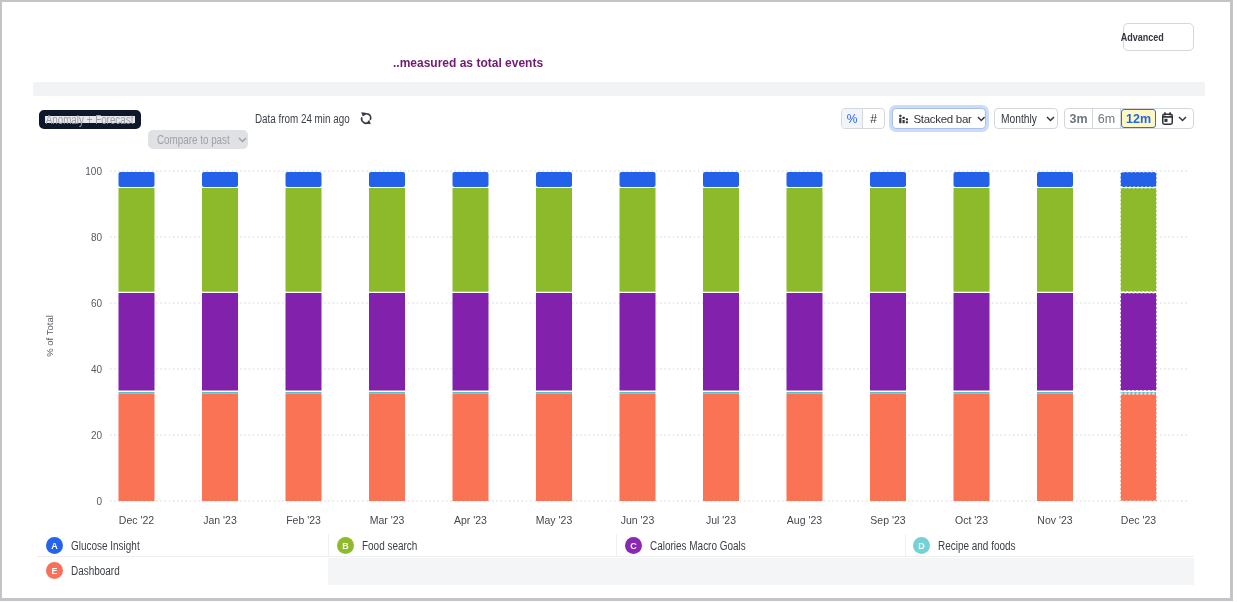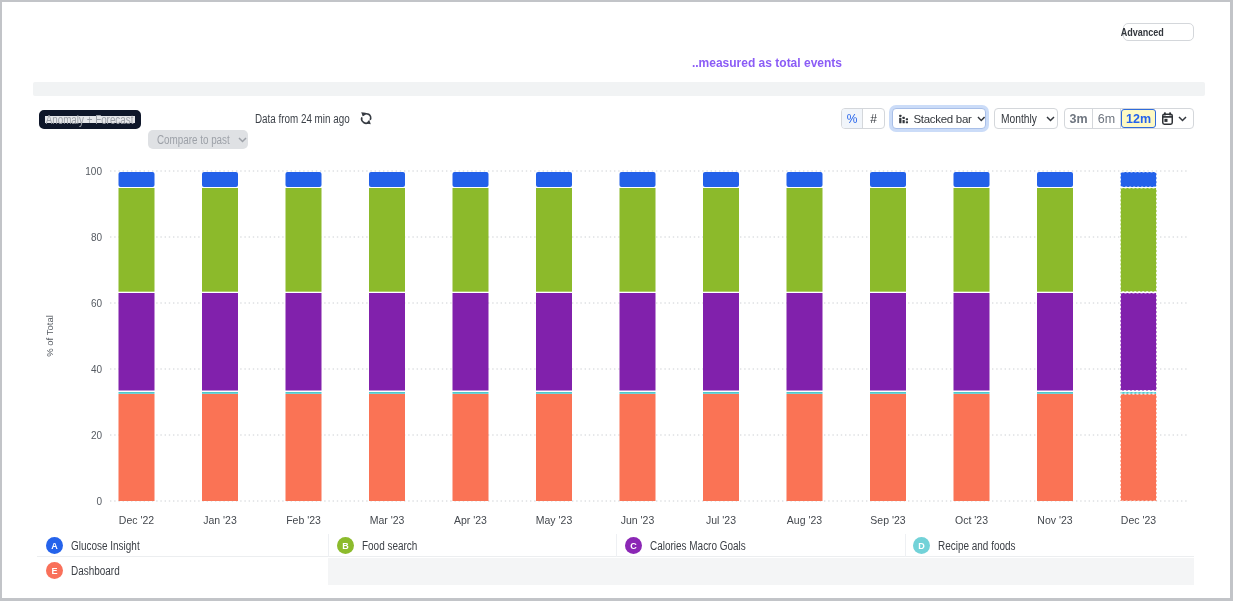--- a/index.html
+++ b/index.html
@@ -15,22 +15,22 @@
     display:flex; border:1px solid #d4d7db; border-radius:4px; background:#fff;
   }
   #tabs .tab {
     font-size:12px; color:#2f3237; display:flex; align-items:center; justify-content:center;
     border-right:1px solid #d4d7db; white-space:nowrap; box-sizing:border-box;
   }
   #tabs .tab:last-child { border-right:none; }
   #tabs .tab.active { background:#edf3fd; color:#2563eb; }
 
   #measured {
-    position:absolute; top:56px; left:393px; width:449px; text-align:right;
-    font-size:12px; font-weight:bold; color:#8b5cf6;
+    position:absolute; top:56px; left:393px; width:449px; text-align:left;
+    font-size:12px; font-weight:bold; color:#701a75;
   }
 
   #graybar {
     position:absolute; left:33px; top:82px; width:1172px; height:14px;
     background:#f1f3f4; border-radius:2px;
   }
 
   
   .btn {
     position:absolute; top:110px; height:19px; border-radius:5px;
@@ -54,21 +54,21 @@
   #stackedbtn { left:892px; top:108px; width:94px; justify-content:center; padding-left:6px; border-color:#a9bfe8; font-size:11.5px; letter-spacing:-0.3px; }
   #monthly { left:994px; width:64px; justify-content:center; }
   #seg { left:1064px; width:130px; padding:0; }
   #seg .cell { height:100%; display:flex; align-items:center; justify-content:center; color:#6f7680; font-size:12.5px; box-sizing:border-box; }
   #seg .c3m { width:28px; border-right:1px solid #d4d7db;font-weight:bold; }
   #seg .c6m { width:28px; border-right:1px solid #d4d7db; }
   #seg .c12m { width:35px; color:#2563eb; font-weight:bold; background:#fef9c3; border:1.5px solid #2f6bdb; border-radius:3px; }
   #seg .ccal { width:37px; }
 
   #advanced {
-    position:absolute; left:1123px; top:23px; width:71px; height:18px;
+    position:absolute; left:1123px; top:23px; width:71px; height:28px;
     border:1px solid #d4d7db; border-radius:5px; background:#fff;
     display:flex; align-items:center; justify-content:center;
     font-size:11px; font-weight:bold; color:#33373d;gap:30px;
   }
 
   
   #legend { position:absolute; left:37px; top:534px; width:1157px; }
   .lrow { position:relative; height:23px; }
   .lrow1 { border-bottom:1px solid #eceef0; }
   .litem { position:absolute; top:0; height:23px; display:flex; align-items:center; }

